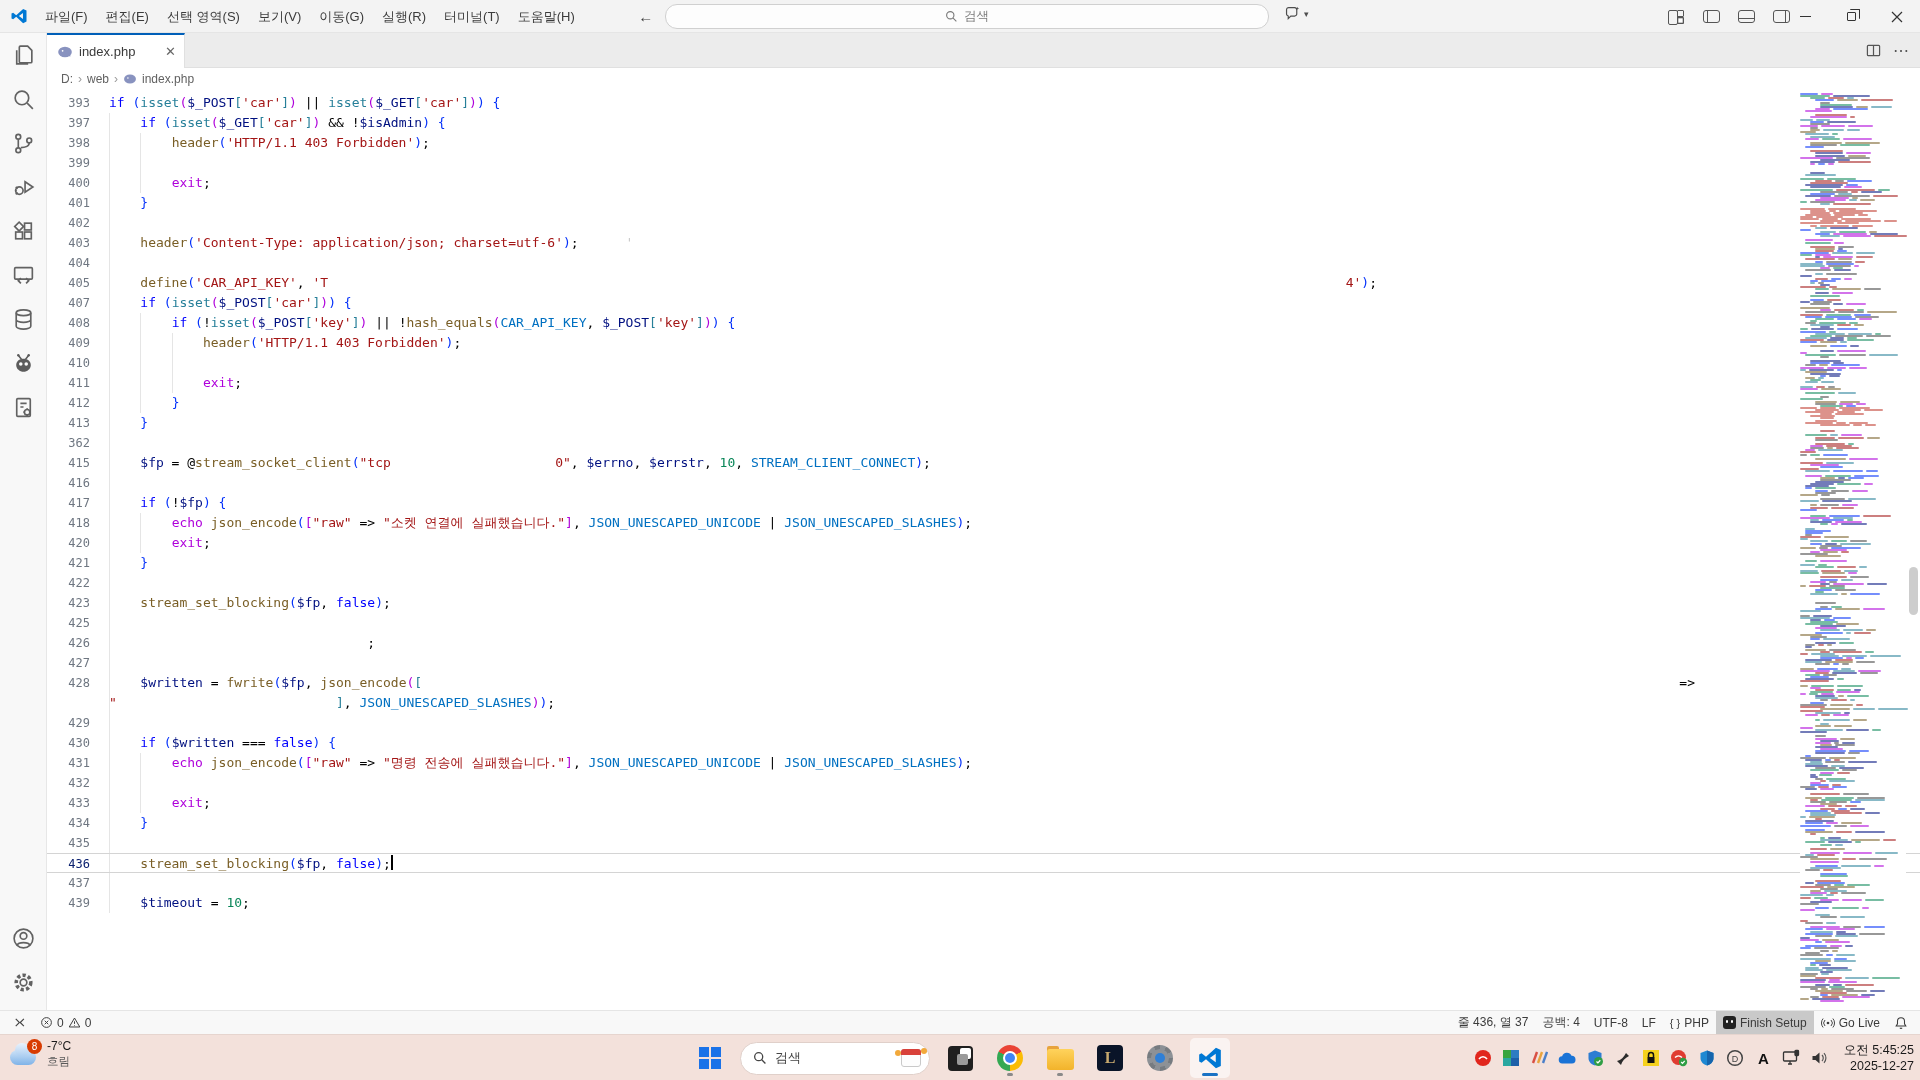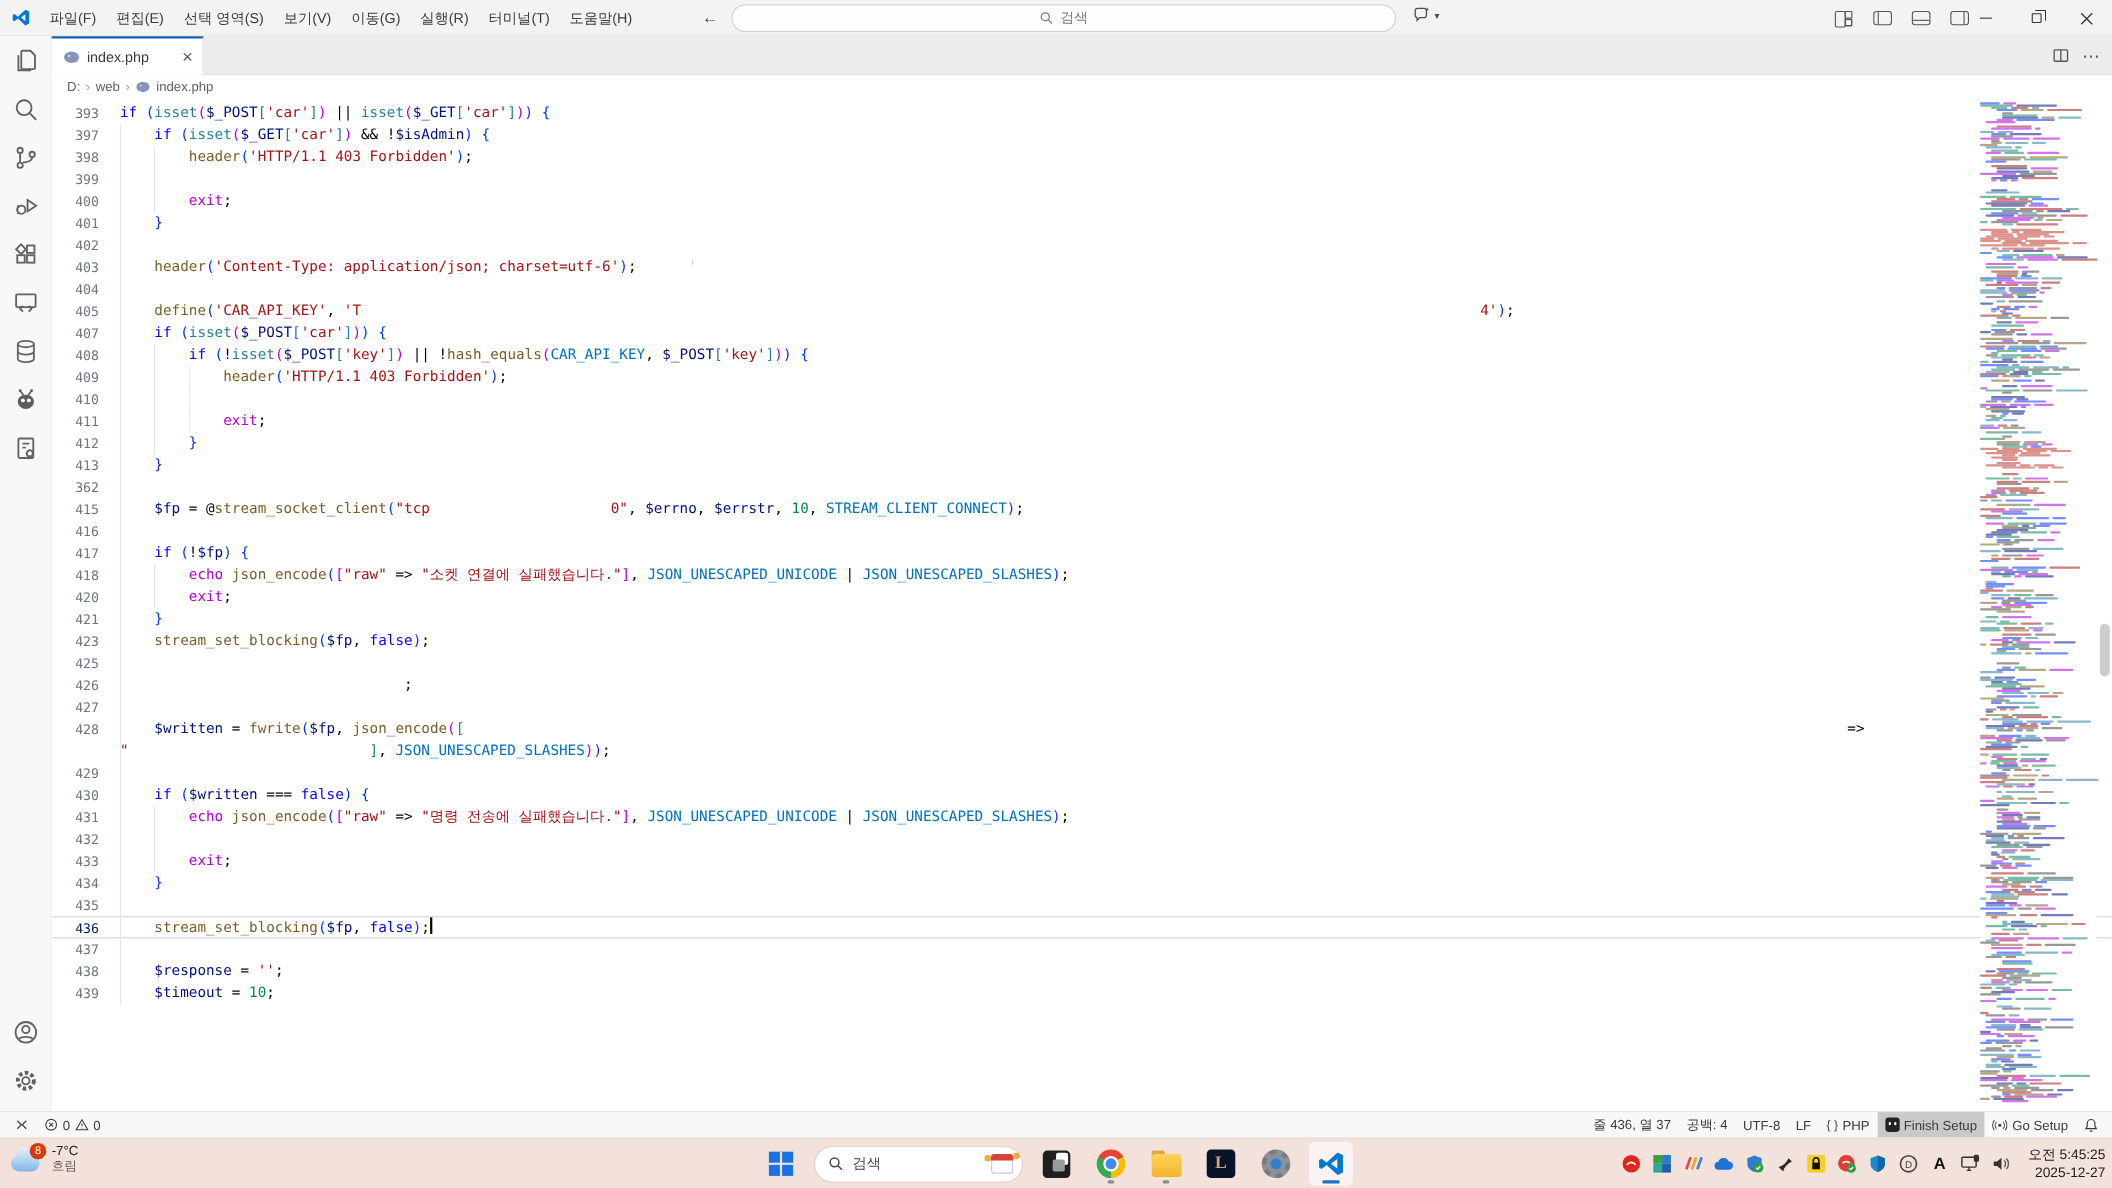--- a/index.html
+++ b/index.html
@@ -303,36 +303,36 @@
         <div class="code-row"><span class="lnum">411</span><span class="lcode"><i class="guide" style="left: 0ch;"></i><i class="guide" style="left: 4ch;"></i><i class="guide" style="left: 8ch;"></i><span class="pl">            </span><span class="ctl">exit</span><span class="pl">;</span></span></div>
         <div class="code-row"><span class="lnum">412</span><span class="lcode"><i class="guide" style="left: 0ch;"></i><i class="guide" style="left: 4ch;"></i><span class="pl">        </span><span class="b1">}</span></span></div>
         <div class="code-row"><span class="lnum">413</span><span class="lcode"><i class="guide" style="left: 0ch;"></i><span class="pl">    </span><span class="b1">}</span></span></div>
         <div class="code-row"><span class="lnum">362</span><span class="lcode"><i class="guide" style="left: 0ch;"></i></span></div>
         <div class="code-row"><span class="lnum">415</span><span class="lcode"><i class="guide" style="left: 0ch;"></i><span class="pl">    </span><span class="v">$fp</span><span class="pl"> = @</span><span class="fn">stream_socket_client</span><span class="b1">(</span><span class="s">"tcp</span><span class="pl">                     </span><span class="s">0"</span><span class="pl">, </span><span class="v">$errno</span><span class="pl">, </span><span class="v">$errstr</span><span class="pl">, </span><span class="n">10</span><span class="pl">, </span><span class="c">STREAM_CLIENT_CONNECT</span><span class="b1">)</span><span class="pl">;</span></span></div>
         <div class="code-row"><span class="lnum">416</span><span class="lcode"><i class="guide" style="left: 0ch;"></i></span></div>
         <div class="code-row"><span class="lnum">417</span><span class="lcode"><i class="guide" style="left: 0ch;"></i><span class="pl">    </span><span class="k">if</span><span class="pl"> </span><span class="b1">(</span><span class="pl">!</span><span class="v">$fp</span><span class="b1">)</span><span class="pl"> </span><span class="b1">{</span></span></div>
         <div class="code-row"><span class="lnum">418</span><span class="lcode"><i class="guide" style="left: 0ch;"></i><i class="guide" style="left: 4ch;"></i><span class="pl">        </span><span class="ctl">echo</span><span class="pl"> </span><span class="fn">json_encode</span><span class="b1">(</span><span class="b2">[</span><span class="s">"raw"</span><span class="pl"> =&gt; </span><span class="s">"소켓 연결에 실패했습니다."</span><span class="b2">]</span><span class="pl">, </span><span class="c">JSON_UNESCAPED_UNICODE</span><span class="pl"> | </span><span class="c">JSON_UNESCAPED_SLASHES</span><span class="b1">)</span><span class="pl">;</span></span></div>
         <div class="code-row"><span class="lnum">420</span><span class="lcode"><i class="guide" style="left: 0ch;"></i><i class="guide" style="left: 4ch;"></i><span class="pl">        </span><span class="ctl">exit</span><span class="pl">;</span></span></div>
         <div class="code-row"><span class="lnum">421</span><span class="lcode"><i class="guide" style="left: 0ch;"></i><span class="pl">    </span><span class="b1">}</span></span></div>
+        <div class="code-row"><span class="lnum">422</span><span class="lcode"><i class="guide" style="left: 0ch;"></i></span></div>
         <div class="code-row"><span class="lnum">423</span><span class="lcode"><i class="guide" style="left: 0ch;"></i><span class="pl">    </span><span class="fn">stream_set_blocking</span><span class="b1">(</span><span class="v">$fp</span><span class="pl">, </span><span class="k">false</span><span class="b1">)</span><span class="pl">;</span></span></div>
         <div class="code-row"><span class="lnum">425</span><span class="lcode"><i class="guide" style="left: 0ch;"></i></span></div>
         <div class="code-row"><span class="lnum">426</span><span class="lcode"><i class="guide" style="left: 0ch;"></i><span class="pl">                                 ;</span></span></div>
         <div class="code-row"><span class="lnum">427</span><span class="lcode"><i class="guide" style="left: 0ch;"></i></span></div>
         <div class="code-row"><span class="lnum">428</span><span class="lcode"><i class="guide" style="left: 0ch;"></i><span class="pl">    </span><span class="v">$written</span><span class="pl"> = </span><span class="fn">fwrite</span><span class="b1">(</span><span class="v">$fp</span><span class="pl">, </span><span class="fn">json_encode</span><span class="b2">(</span><span class="b3">[</span><span class="flushright pl">=&gt;</span></span></div>
         <div class="code-row"><span class="lnum"></span><span class="lcode"><i class="guide" style="left: 0ch;"></i><span class="s">"</span><span class="pl">                            </span><span class="b3">]</span><span class="pl">, </span><span class="c">JSON_UNESCAPED_SLASHES</span><span class="b2">)</span><span class="b1">)</span><span class="pl">;</span></span></div>
         <div class="code-row"><span class="lnum">429</span><span class="lcode"><i class="guide" style="left: 0ch;"></i></span></div>
         <div class="code-row"><span class="lnum">430</span><span class="lcode"><i class="guide" style="left: 0ch;"></i><span class="pl">    </span><span class="k">if</span><span class="pl"> </span><span class="b1">(</span><span class="v">$written</span><span class="pl"> === </span><span class="k">false</span><span class="b1">)</span><span class="pl"> </span><span class="b1">{</span></span></div>
         <div class="code-row"><span class="lnum">431</span><span class="lcode"><i class="guide" style="left: 0ch;"></i><i class="guide" style="left: 4ch;"></i><span class="pl">        </span><span class="ctl">echo</span><span class="pl"> </span><span class="fn">json_encode</span><span class="b1">(</span><span class="b2">[</span><span class="s">"raw"</span><span class="pl"> =&gt; </span><span class="s">"명령 전송에 실패했습니다."</span><span class="b2">]</span><span class="pl">, </span><span class="c">JSON_UNESCAPED_UNICODE</span><span class="pl"> | </span><span class="c">JSON_UNESCAPED_SLASHES</span><span class="b1">)</span><span class="pl">;</span></span></div>
         <div class="code-row"><span class="lnum">432</span><span class="lcode"><i class="guide" style="left: 0ch;"></i><i class="guide" style="left: 4ch;"></i></span></div>
         <div class="code-row"><span class="lnum">433</span><span class="lcode"><i class="guide" style="left: 0ch;"></i><i class="guide" style="left: 4ch;"></i><span class="pl">        </span><span class="ctl">exit</span><span class="pl">;</span></span></div>
         <div class="code-row"><span class="lnum">434</span><span class="lcode"><i class="guide" style="left: 0ch;"></i><span class="pl">    </span><span class="b1">}</span></span></div>
         <div class="code-row"><span class="lnum">435</span><span class="lcode"><i class="guide" style="left: 0ch;"></i></span></div>
         <div class="code-row cur"><span class="lnum curn">436</span><span class="lcode"><i class="guide" style="left: 0ch;"></i><span class="pl">    </span><span class="fn">stream_set_blocking</span><span class="b1">(</span><span class="v">$fp</span><span class="pl">, </span><span class="k">false</span><span class="b1">)</span><span class="pl">;</span><span class="caret"></span></span></div>
         <div class="code-row"><span class="lnum">437</span><span class="lcode"><i class="guide" style="left: 0ch;"></i></span></div>
-        <div class="code-row"><span class="lnum">438</span><span class="lcode"><i class="guide" style="left: 0ch;"></i><span class="pl">    </span><span class="v">$response</span><span class="pl"> = </span><span class="s">''</span><span class="pl">;</span></span></div>
         <div class="code-row"><span class="lnum">439</span><span class="lcode"><i class="guide" style="left: 0ch;"></i><span class="pl">    </span><span class="v">$timeout</span><span class="pl"> = </span><span class="n">10</span><span class="pl">;</span></span></div>
       </div>
     <div id="minimap">
         <span class="mmbar" style="top: 2.12px; left: 0px; width: 17.9577px; background: rgb(4, 49, 250);"></span>
         <span class="mmbar" style="top: 2.12px; left: 20.9577px; width: 11.9974px; background: rgb(175, 0, 219);"></span>
         <span class="mmbar" style="top: 4.24px; left: 0px; width: 30.4646px; background: rgb(9, 134, 88);"></span>
         <span class="mmbar" style="top: 4.24px; left: 33.4646px; width: 36.8081px; background: rgb(0, 16, 128);"></span>
         <span class="mmbar" style="top: 6.36px; left: 10px; width: 14.766px; background: rgb(9, 134, 88);"></span>
         <span class="mmbar" style="top: 6.36px; left: 27.766px; width: 16.0962px; background: rgb(163, 21, 21);"></span>
         <span class="mmbar" style="top: 6.36px; left: 46.8622px; width: 7.37548px; background: rgb(38, 127, 153);"></span>
@@ -1129,21 +1129,21 @@
   <div class="st highlight">
     <span class="fs-icon"></span>
     <span>Finish Setup</span>
   </div>
   <div class="st">
     <svg width="14" height="12" viewBox="0 0 16 14">
         <circle cx="8" cy="7" r="1.6" fill="#3b3b3b"></circle>
         <path d="M4.5 3.5a5 5 0 0 0 0 7M11.5 3.5a5 5 0 0 1 0 7" fill="none" stroke="#3b3b3b" stroke-width="1.1"></path>
         <path d="M2.3 1.8a8 8 0 0 0 0 10.4M13.7 1.8a8 8 0 0 1 0 10.4" fill="none" stroke="#3b3b3b" stroke-width="1.1"></path>
       </svg>
-    <span>Go Setup</span>
+    <span>Go Live</span>
   </div>
   <div class="st" style="padding-right:12px">
     <svg width="14" height="14" viewBox="0 0 16 16">
         <path d="M8 2a4 4 0 0 1 4 4v3l1.5 2.5h-11L4 9V6a4 4 0 0 1 4-4z" fill="none" stroke="#3b3b3b" stroke-width="1.2"></path>
         <path d="M6.8 13.5a1.3 1.3 0 0 0 2.4 0" fill="none" stroke="#3b3b3b" stroke-width="1.2"></path>
       </svg>
   </div>
 </div>
 
 <div id="taskbar">

